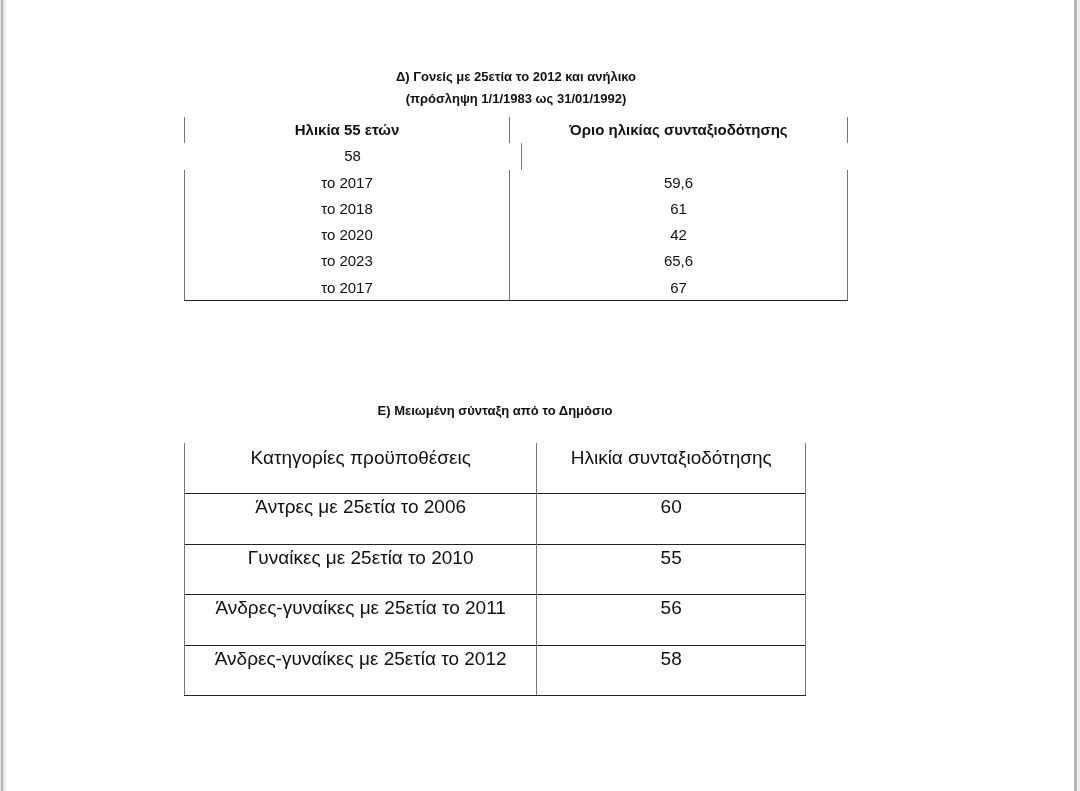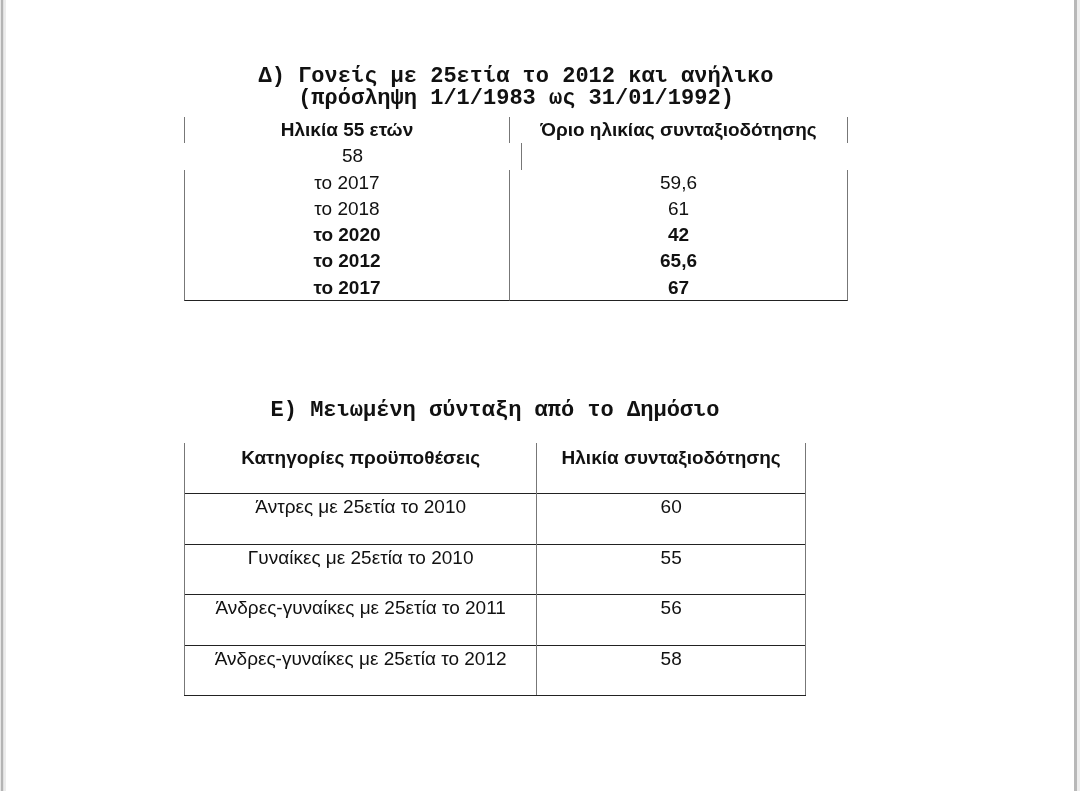--- a/index.html
+++ b/index.html
@@ -8,44 +8,44 @@
     background: #ffffff;
     font-family: "Liberation Sans", sans-serif;
     color: #111;
   }
   .edge-left { position: absolute; left: 0; top: 0; width: 6px; height: 791px;
     background: linear-gradient(to right, #e6e6e6 0, #e6e6e6 1px, #b4b4b4 1px, #b4b4b4 3px, #e0e0e0 3px, #e0e0e0 4px, #ececec 4px); }
   .edge-right { position: absolute; right: 0; top: 0; width: 6px; height: 791px;
     background: linear-gradient(to right, #b8b8b8 0, #b8b8b8 3px, #eeeeee 3px); }
 
   .title { position: absolute; left: 184px; width: 664px; text-align: center;
-    font-weight: bold; font-size: 22px; line-height: 22px; font-family: Liberation Mono, monospace; }
+    font-weight: bold; font-size: 13px; line-height: 22px; }
   #t1-title { top: 66px; }
   #t2-title { top: 400px; width: 622px; }
 
   
   .t1 { position: absolute; left: 184px; top: 117px; width: 664px; }
   .t1 .row { display: flex; height: 26.3px; position: relative; }
   .t1 .cell { height: 100%; box-sizing: border-box; text-align: center;
-    font-size: 19px; line-height: 26px; }
+    font-size: 15px; line-height: 26px; }
   .t1 .c1 { width: 326px; border-left: 1.5px solid #777; border-right: 1.5px solid #777; }
   .t1 .c2 { width: 338px; border-right: 1.5px solid #777; }
   .t1 .row.header .cell { font-weight: bold; line-height: 26px; }
-  .t1 .row.bold .cell { font-weight: bold; }
+  .t1 .row.bold .cell { font-weight: normal; }
   .t1 .bottom { border-bottom: 1.5px solid #222; }
 
   
   .t2 { position: absolute; left: 184px; top: 443px; width: 622px;
     border-collapse: collapse; font-size: 19px; }
   .t2 td { box-sizing: border-box; height: 50.5px; text-align: center; vertical-align: top;
     padding: 0; border-left: 1.5px solid #777; border-right: 1.5px solid #777; }
   .t2 td.c1 { width: 353px; }
   .t2 td.c2 { width: 269px; }
   .t2 tr.data td { border-top: 1.5px solid #222; line-height: 26px; padding-top: 0; }
-  .t2 tr.header td { font-weight: bold; padding-top: 0; line-height: 30px; }
+  .t2 tr.header td { font-weight: normal; padding-top: 0; line-height: 30px; }
   .t2 tr.header td span { display: inline-block; margin-top: 0; }
   .t2 tr.last td { border-bottom: 1.5px solid #222; }
 </style>
 </head>
 <body>
 
 <div class="edge-left"></div>
 <div class="edge-right"></div>
 
 <div id="t1-title" class="title">
@@ -67,39 +67,39 @@
   </div>
   <div class="row">
     <div class="cell c1">το 2018</div>
     <div class="cell c2">61</div>
   </div>
   <div class="row bold">
     <div class="cell c1">το 2020</div>
     <div class="cell c2">42</div>
   </div>
   <div class="row bold">
-    <div class="cell c1">το 2012</div>
+    <div class="cell c1">το 2023</div>
     <div class="cell c2">65,6</div>
   </div>
   <div class="row bold">
     <div class="cell c1 bottom">το 2017</div>
     <div class="cell c2 bottom">67</div>
   </div>
 </div>
 
 <div id="t2-title" class="title">Ε) Μειωμένη σύνταξη από το Δημόσιο</div>
 
 <table class="t2">
   <tbody>
       <tr class="header">
     <td class="c1"><span>Κατηγορίες προϋποθέσεις</span></td>
     <td class="c2"><span>Ηλικία συνταξιοδότησης</span></td>
   </tr>
   <tr class="data">
-    <td class="c1">Άντρες με 25ετία το 2010</td>
+    <td class="c1">Άντρες με 25ετία το 2006</td>
     <td class="c2">60</td>
   </tr>
   <tr class="data">
     <td class="c1">Γυναίκες με 25ετία το 2010</td>
     <td class="c2">55</td>
   </tr>
   <tr class="data">
     <td class="c1">Άνδρες-γυναίκες με 25ετία το 2011</td>
     <td class="c2">56</td>
   </tr>

